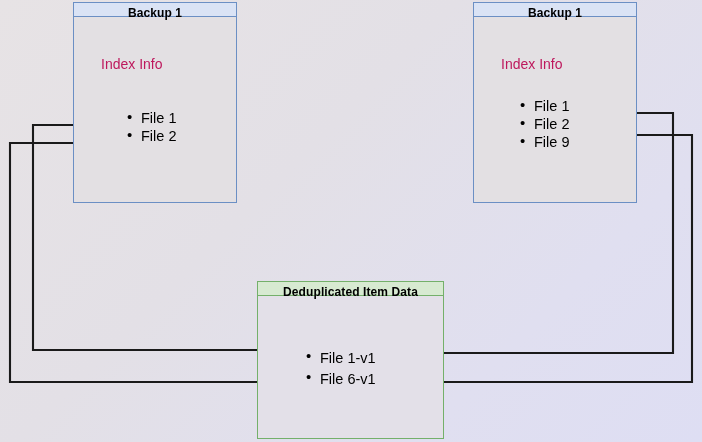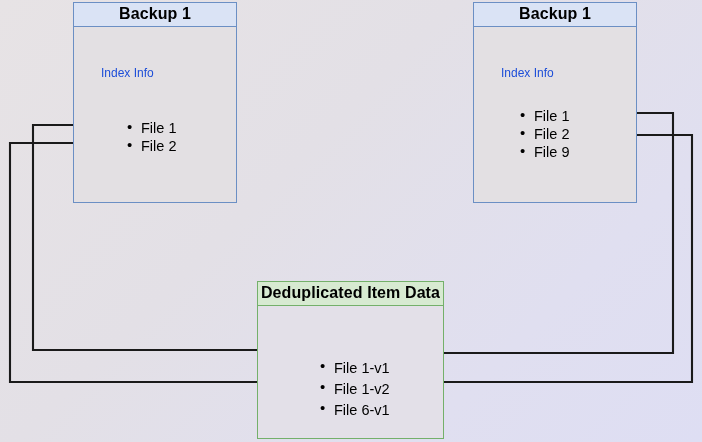--- a/index.html
+++ b/index.html
@@ -27,42 +27,42 @@
     border: 1px solid #6b8fc4;
     background: #e3e0e3;
     z-index: 2;
   }
   .node.green {
     border: 1px solid #74b06a;
     background: #e3e0e8;
   }
   .node-header {
     box-sizing: border-box;
-    height: 24px;
+    height: 14px;
     line-height: 21px;
     text-align: center;
-    font-size: 16px;
+    font-size: 12px;
     font-weight: bold;
     color: #000000;
     background: #dae3f5;
     border-bottom: 1px solid #6b8fc4;
     letter-spacing: 0.1px;
   }
   .node.green > .node-header {
     background: #d7ead1;
     border-bottom: 1px solid #74b06a;
   }
   .node-body {
     position: relative;
     height: calc(100% - 22px);
   }
   .index-label {
     position: absolute;
-    font-size: 12px;
-    color: #1d4ed8;
+    font-size: 14px;
+    color: #be185d;
     white-space: nowrap;
   }
   .file-list {
     position: absolute;
     margin: 0;
     padding: 0;
     list-style: none;
   }
   .file-list li {
     position: relative;
@@ -123,19 +123,18 @@
       <li>File 1</li>
       <li>File 2</li>
       <li>File 9</li>
     </ul>
   </div>
 </div>
 
 <div class="node green" id="node-dedup-store" style="left:257px; top:281px; width:187px; height:158px;">
   <div class="node-header">Deduplicated Item Data</div>
   <div class="node-body">
-    <ul class="file-list wide" style="left:60px; top:52px;">
+    <ul class="file-list wide" style="left:46px; top:52px;">
       <li>File 1-v1</li>
-      <li>File 1-v2</li>
       <li>File 6-v1</li>
     </ul>
   </div>
 </div>
 
 </body></html>

